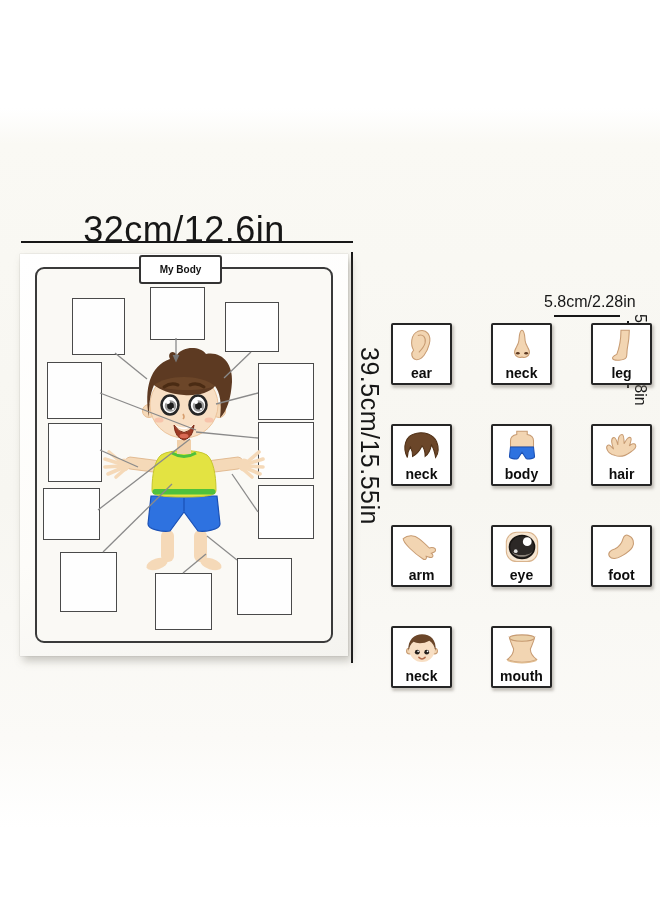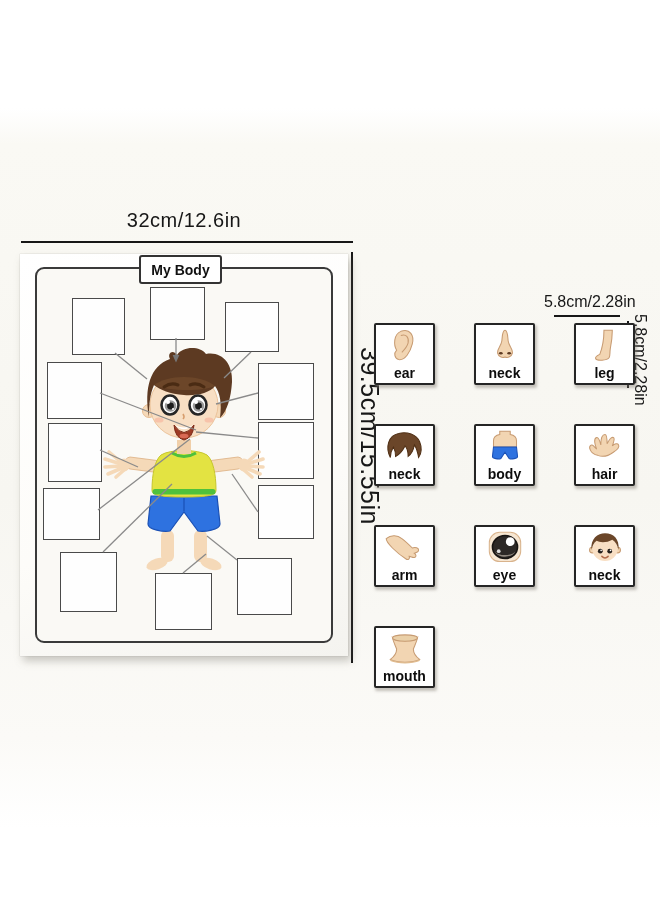--- a/index.html
+++ b/index.html
@@ -3,55 +3,55 @@
 <meta charset="utf-8">
 <style>
   html,body{margin:0;padding:0;background:#fff;}
   .stage{
     position:relative;width:660px;height:900px;overflow:hidden;
     font-family:"Liberation Sans",sans-serif;
     background:linear-gradient(180deg,#ffffff 0%,#ffffff 12%,#faf9f4 16%,#f7f6f1 55%,#fbfaf7 82%,#ffffff 92%);
   }
   .dim{color:#171717;}
   .dim-top-label{position:absolute;left:20px;top:209px;width:328px;text-align:center;
-    font-size:20px;letter-spacing:.5px;}
+    font-size:36px;letter-spacing:.5px;}
   .dim-top-line{position:absolute;left:21px;top:241px;width:332px;height:2px;background:#171717;}
   .dim-side-line{position:absolute;left:351px;top:252px;width:2px;height:411px;background:#171717;}
   .dim-side-label{position:absolute;left:355px;top:347px;font-size:25px;
     writing-mode:vertical-rl;letter-spacing:.5px;}
   .card-dim-w-label{position:absolute;left:544px;top:293px;font-size:16px;}
   .card-dim-w-line{position:absolute;left:554px;top:315px;width:66px;height:2px;background:#171717;}
   .card-dim-h-line{position:absolute;left:627px;top:321px;width:2px;height:67px;background:#171717;}
   .card-dim-h-label{position:absolute;left:631px;top:314px;font-size:16px;writing-mode:vertical-rl;}
 
   .poster{position:absolute;left:20px;top:254px;width:328px;height:402px;
     background:linear-gradient(160deg,#ffffff 0%,#fdfcf9 60%,#f4f3ef 100%);
     box-shadow:3px 5px 8px rgba(110,105,95,.35),0 0 1px rgba(0,0,0,.25);}
   .poster-inner{position:absolute;left:15px;top:13px;right:15px;bottom:13px;
     border:2.2px solid #3a3a3a;border-radius:9px;background:#faf9f5;}
   .title-box{position:absolute;left:119px;top:1px;width:79px;height:25px;
     background:#ffffff;border:2.2px solid #333;border-radius:3px;
     display:flex;align-items:center;justify-content:center;
-    font-weight:bold;font-size:14px;color:#111;z-index:4;}
+    font-weight:bold;font-size:10px;color:#111;z-index:4;}
   .slot{position:absolute;background:#fefefe;border:1.6px solid #4a4a4a;z-index:2;}
   .s-tl{left:52px;top:44px;width:51px;height:55px;}
   .s-tc{left:130px;top:33px;width:53px;height:51px;}
   .s-tr{left:205px;top:48px;width:52px;height:48px;}
   .s-l1{left:27px;top:108px;width:53px;height:55px;}
   .s-l2{left:28px;top:169px;width:52px;height:57px;}
   .s-l3{left:23px;top:234px;width:55px;height:50px;}
   .s-r1{left:238px;top:109px;width:54px;height:55px;}
   .s-r2{left:238px;top:168px;width:54px;height:55px;}
   .s-r3{left:238px;top:231px;width:54px;height:52px;}
   .s-bl{left:40px;top:298px;width:55px;height:58px;}
   .s-bc{left:135px;top:319px;width:55px;height:55px;}
   .s-br{left:217px;top:304px;width:53px;height:55px;}
   .overlay{position:absolute;left:0;top:0;z-index:3;pointer-events:none;}
 
-  .cards{position:absolute;left:374px;top:323px;display:grid;
+  .cards{position:absolute;left:391px;top:323px;display:grid;
     grid-template-columns:repeat(3,61px);grid-auto-rows:62px;
     column-gap:21px;row-gap:18px;gap:39px;}
   .card{background:#ffffff;border:2px solid #252525;border-radius:2px;
     box-shadow:1.5px 2.5px 3px rgba(130,125,115,.45);
     display:flex;flex-direction:column;align-items:center;}
   .card .icon{margin-top:3px;flex:0 0 auto;}
   .card-label{margin-top:auto;margin-bottom:3px;font-weight:bold;font-size:14px;
     color:#0d0d0d;line-height:1;}
 </style>
 </head>
@@ -234,20 +234,26 @@
         <rect x="7" y="2" width="30" height="28" rx="10" fill="#f6e6d2" stroke="#d9b38c"></rect>
         <ellipse cx="22" cy="16" rx="12" ry="11" fill="#2c2826" stroke="#171412" stroke-width="1.5"></ellipse>
         <path d="M12,20 C15,25 29,25 32,20 C29,27 15,27 12,20 Z" fill="#8d857c"></path>
         <circle cx="27" cy="11" r="4.2" fill="#ffffff"></circle>
         <circle cx="16" cy="20" r="1.8" fill="#ffffff" opacity=".85"></circle>
       </svg>
       <span class="card-label">eye</span>
     </div>
 
 
+    <div class="card">
+      <svg class="icon" width="46" height="36" viewBox="0 0 44 34">
+        <path d="M28,5 C33,7 34,12 32,16 C30,20 26,22 21,25 C17,27.5 12,28 10,25 C8,22 11,19 15,18 C19,16 22,12 23,8 C24,5 26,4 28,5 Z" fill="#f2d5b2" stroke="#c79b72"></path>
+      </svg>
+      <span class="card-label">foot</span>
+    </div>
 
     <div class="card">
       <svg class="icon" width="46" height="36" viewBox="0 0 44 34">
         <circle cx="10" cy="19" r="2.8" fill="#f2d5b2" stroke="#c79b72"></circle>
         <circle cx="34" cy="19" r="2.8" fill="#f2d5b2" stroke="#c79b72"></circle>
         <ellipse cx="22" cy="18" rx="12" ry="11.5" fill="#f8dfc4" stroke="#e3b astroke" stroke-width="0"></ellipse>
         <path d="M9,19 C8,8 15,3 22,3 C30,3 36,8 35,19 C34,14 32,11 29,9 C24,12 17,12 14,10 C11,12 10,15 9,19 Z" fill="#6b4629"></path>
         <circle cx="17.5" cy="20" r="2.3" fill="#241f1c"></circle>
           <circle cx="18.3" cy="19.2" r=".8" fill="#fff"></circle>
         <circle cx="26.5" cy="20" r="2.3" fill="#241f1c"></circle>

